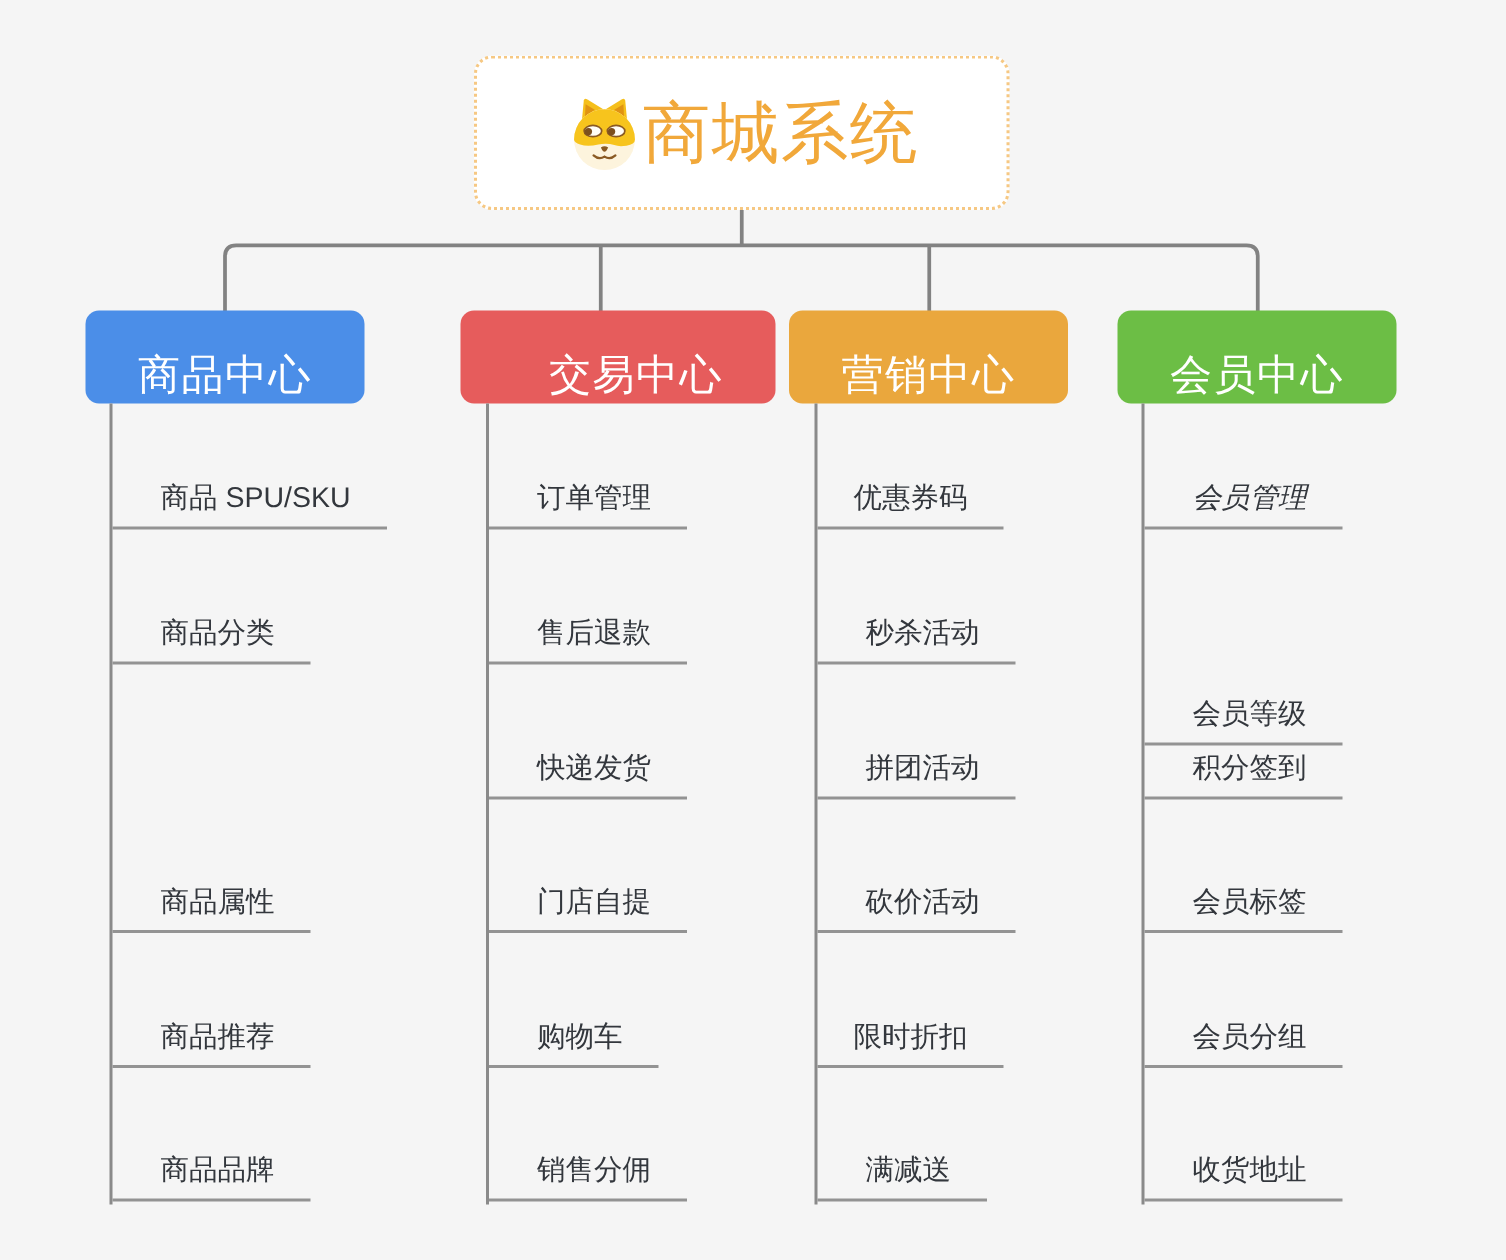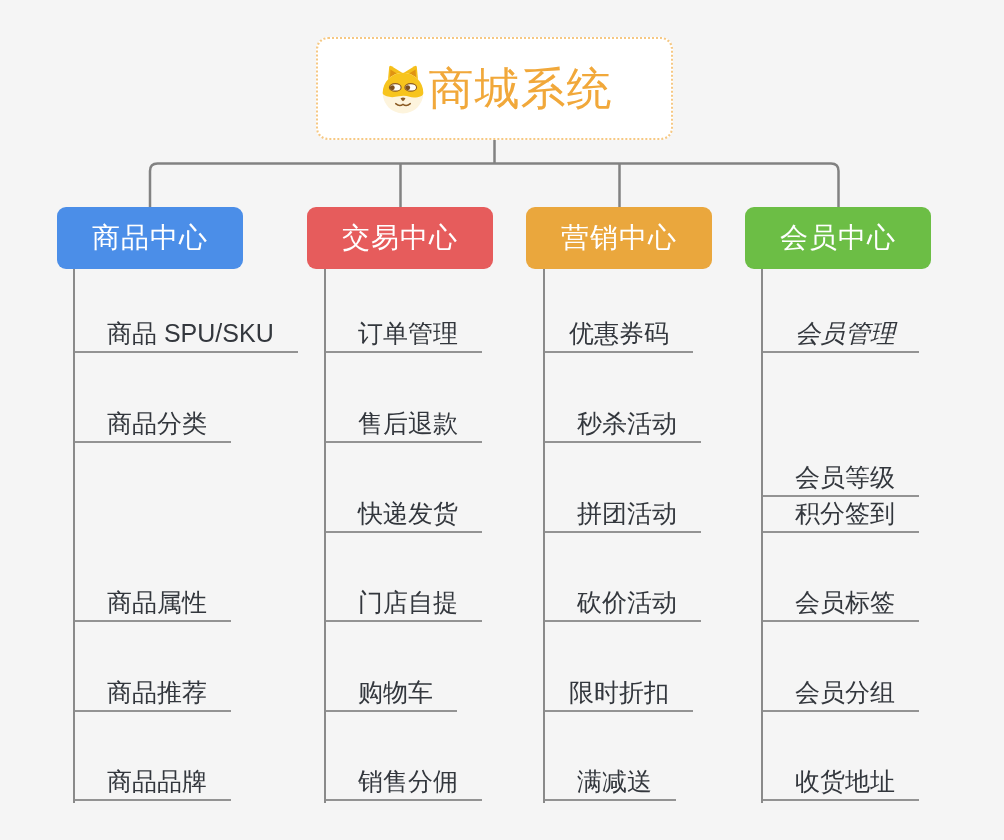--- a/index.html
+++ b/index.html
@@ -14,31 +14,31 @@
     background:#ffffff;border:2px dotted #f6c883;border-radius:12px;
     display:flex;align-items:center;justify-content:center;
     box-sizing:border-box;cursor:pointer;
   }
   .root-title{
     font-size:45px;letter-spacing:1px;color:#f1a83a;white-space:nowrap;
   }
   .doge{width:52px;height:52px;flex:0 0 auto;}
   .branch-box{
     position:absolute;width:186px;height:62px;border-radius:9px;
-    display:flex;align-items:center;justify-content:center;
+    display:flex;align-items:flex-end;justify-content:center;
     color:#ffffff;font-size:28px;letter-spacing:1px;white-space:nowrap;
     cursor:pointer;
   }
   .children{
     position:absolute;border-left:2px solid #8a8a8a;width:230px;
   }
   .child-item{
     position:absolute;left:0;height:34px;box-sizing:border-box;
     padding:0 24px 4px 32px;border-bottom:2px solid #939393;
-    font-size:25px;line-height:28px;color:#33373d;white-space:nowrap;
+    font-size:19px;line-height:28px;color:#33373d;white-space:nowrap;
     width:max-content;cursor:pointer;
   }
 </style>
 </head>
 <body>
 
 <svg id="connectors" viewBox="0 0 1004 840" xmlns="http://www.w3.org/2000/svg">
   <g fill="none" stroke="#828282" stroke-width="2.5">
     <path d="M494.5 139 V163.5"></path>
     <path d="M150 209 V171 Q150 163.5 157.5 163.5 H831 Q838.5 163.5 838.5 171 V209"></path>
@@ -75,21 +75,21 @@
     <div class="branch-box" style="left: 57px; top: 207px; background: rgb(75, 142, 232);">
       <span>商品中心</span>
     </div>
     <div class="children" style="left: 73px; top: 269px; height: 534px;">
       <div class="child-item" style="top: 50px;">商品 SPU/SKU</div>
       <div class="child-item" style="top: 140px;">商品分类</div>
       <div class="child-item" style="top: 319px;">商品属性</div>
       <div class="child-item" style="top: 409px;">商品推荐</div>
       <div class="child-item" style="top: 498px;">商品品牌</div>
     </div>
-    <div class="branch-box" style="left: 307px; top: 207px; background: rgb(230, 92, 92);">
+    <div class="branch-box" style="left: 307px; top: 207px; background: rgb(230, 92, 92); padding-left: 24px;">
       <span>交易中心</span>
     </div>
     <div class="children" style="left: 324px; top: 269px; height: 534px;">
       <div class="child-item" style="top: 50px;">订单管理</div>
       <div class="child-item" style="top: 140px;">售后退款</div>
       <div class="child-item" style="top: 229.5px;">快递发货</div>
       <div class="child-item" style="top: 319px;">门店自提</div>
       <div class="child-item" style="top: 409px;">购物车</div>
       <div class="child-item" style="top: 498px;">销售分佣</div>
     </div>

